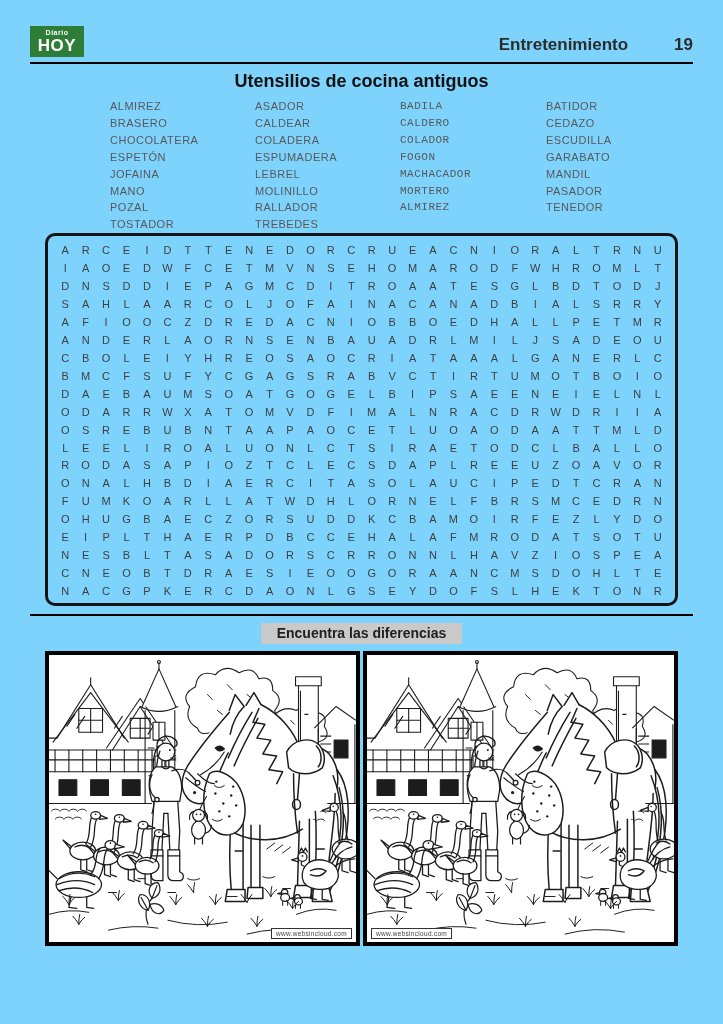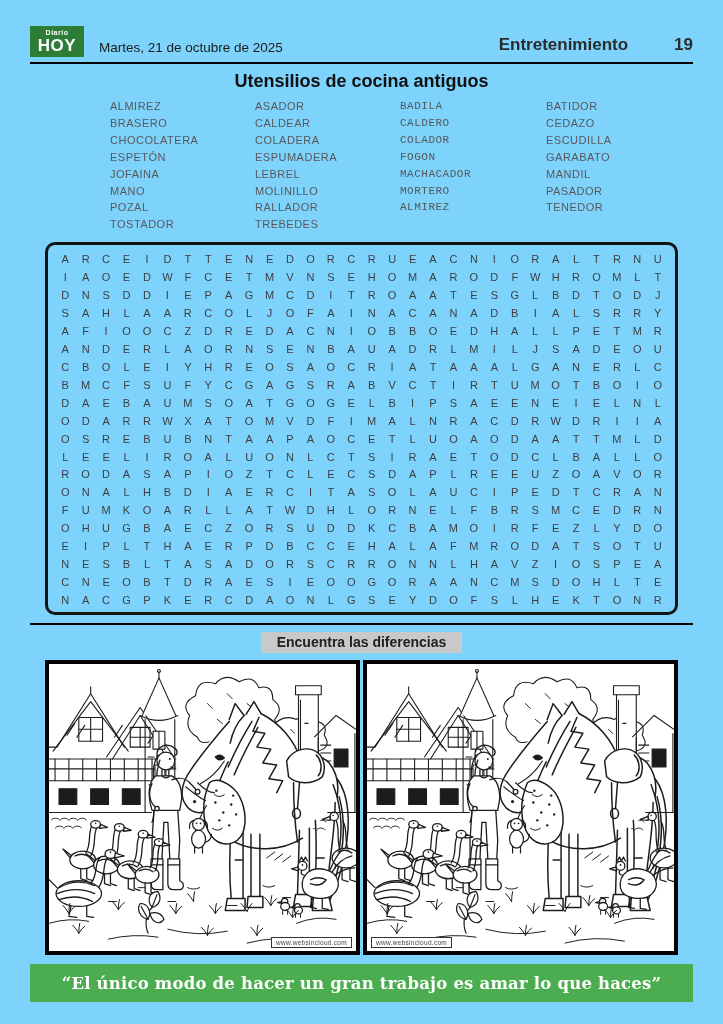--- a/index.html
+++ b/index.html
@@ -12,21 +12,21 @@
   .logo .sm { display:block; font-size:7px; font-weight:bold; letter-spacing:.5px; }
   .logo .lg { display:block; font-size:17px; font-weight:bold; letter-spacing:.5px; margin-top:1px; }
   .date { margin-left:15px; font-size:13.5px; color:#1a1a1a; padding-bottom:2px; }
   .hdr .spacer { flex:1; }
   .section { font-size:17px; font-weight:bold; color:#2b2b2b; padding-bottom:2px; }
   .pagenum { font-size:17px; font-weight:bold; color:#2b2b2b; margin-left:46px; padding-bottom:2px; }
   .rule { border:none; border-top:2px solid #000; margin-top:5px; }
 
   
   .ws-title { text-align:center; font-size:18px; font-weight:bold; color:#111; margin:7px 0 6px 0; }
-  .wcols { display:flex; padding-left:80px; margin-bottom:9px; }
+  .wcols { display:flex; padding-left:80px; }
   .wcol { width:145px; }
   .wcol:nth-child(3){ width:146px;font-family:Liberation Mono, monospace; }
   .word { font-size:11px; color:#58585a; line-height:16.9px; letter-spacing:.5px; white-space:nowrap; }
 
   .grid-box { width:633px; margin:0 auto; border:3px solid #141414; border-radius:10px; padding:5px 7px 6px 7px; height:373px; }
   .lgrid { display:grid; grid-template-columns:repeat(30,1fr); grid-auto-rows:17.95px; height:100%; }
   .cell { display:flex; align-items:center; justify-content:center; font-size:11px; color:#3e3e40; }
 
   .mid-rule { border:none; border-top:2px solid #000; margin-top:8px; }
 
@@ -290,21 +290,20 @@
   </symbol>
 </svg>
 
 <div class="page">
 
   <header class="hdr">
     <div class="logo" style="background: rgb(46, 125, 54);">
       <span class="sm">Diario</span>
       <span class="lg">HOY</span>
     </div>
-    <div class="date">Martes, 21 de octubre de  2025</div>
     <div class="spacer"></div>
     <div class="section">Entretenimiento</div>
     <div class="pagenum">19</div>
   </header>
   <hr class="rule">
 
   <h1 class="ws-title">Utensilios de cocina antiguos</h1>
 
   <div class="wcols" id="word-cols">
       <div class="wcol">
@@ -966,15 +965,14 @@
       <span class="wm right">www.websincloud.com</span>
     </div>
     <div class="diff-frame">
       <svg class="scene">
           <use href="#farm-scene"></use>
         </svg>
       <span class="wm left">www.websincloud.com</span>
     </div>
   </div>
 
-  <div class="quote-bar" style="background: rgb(75, 173, 79);">“El único modo de hacer un gran trabajo es amar lo que haces”</div>
 
 </div>
 
 </body></html>

